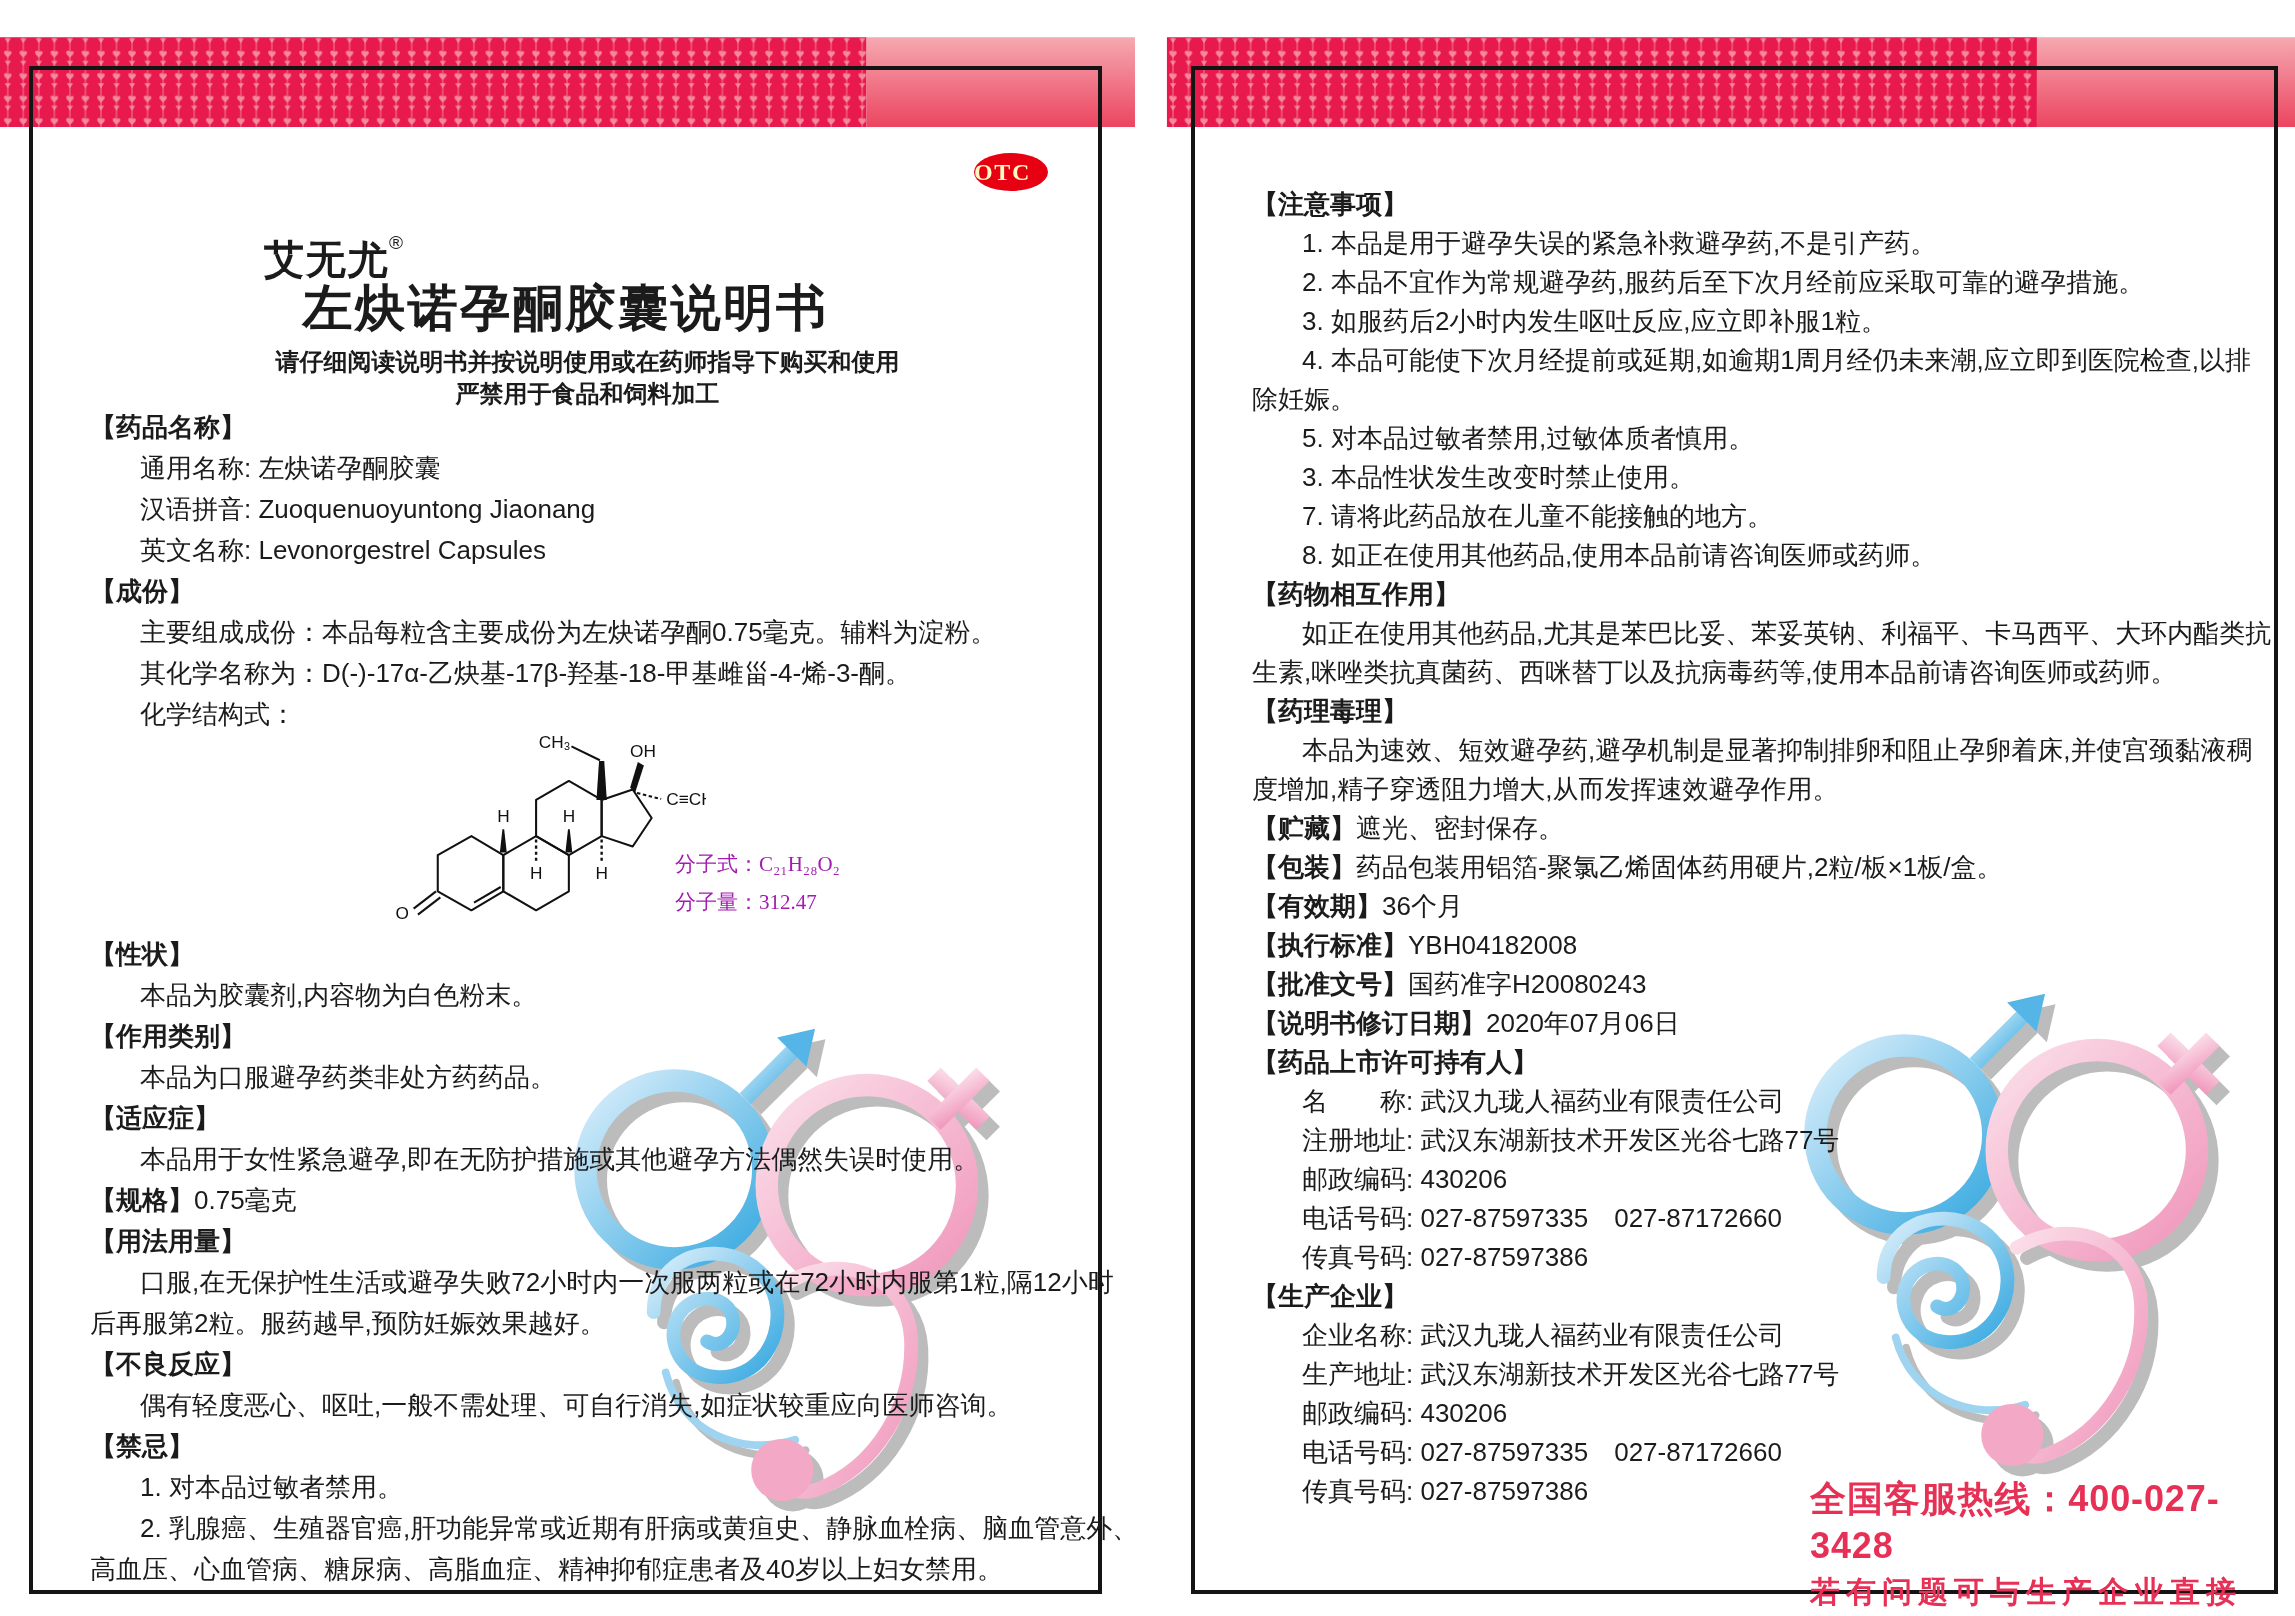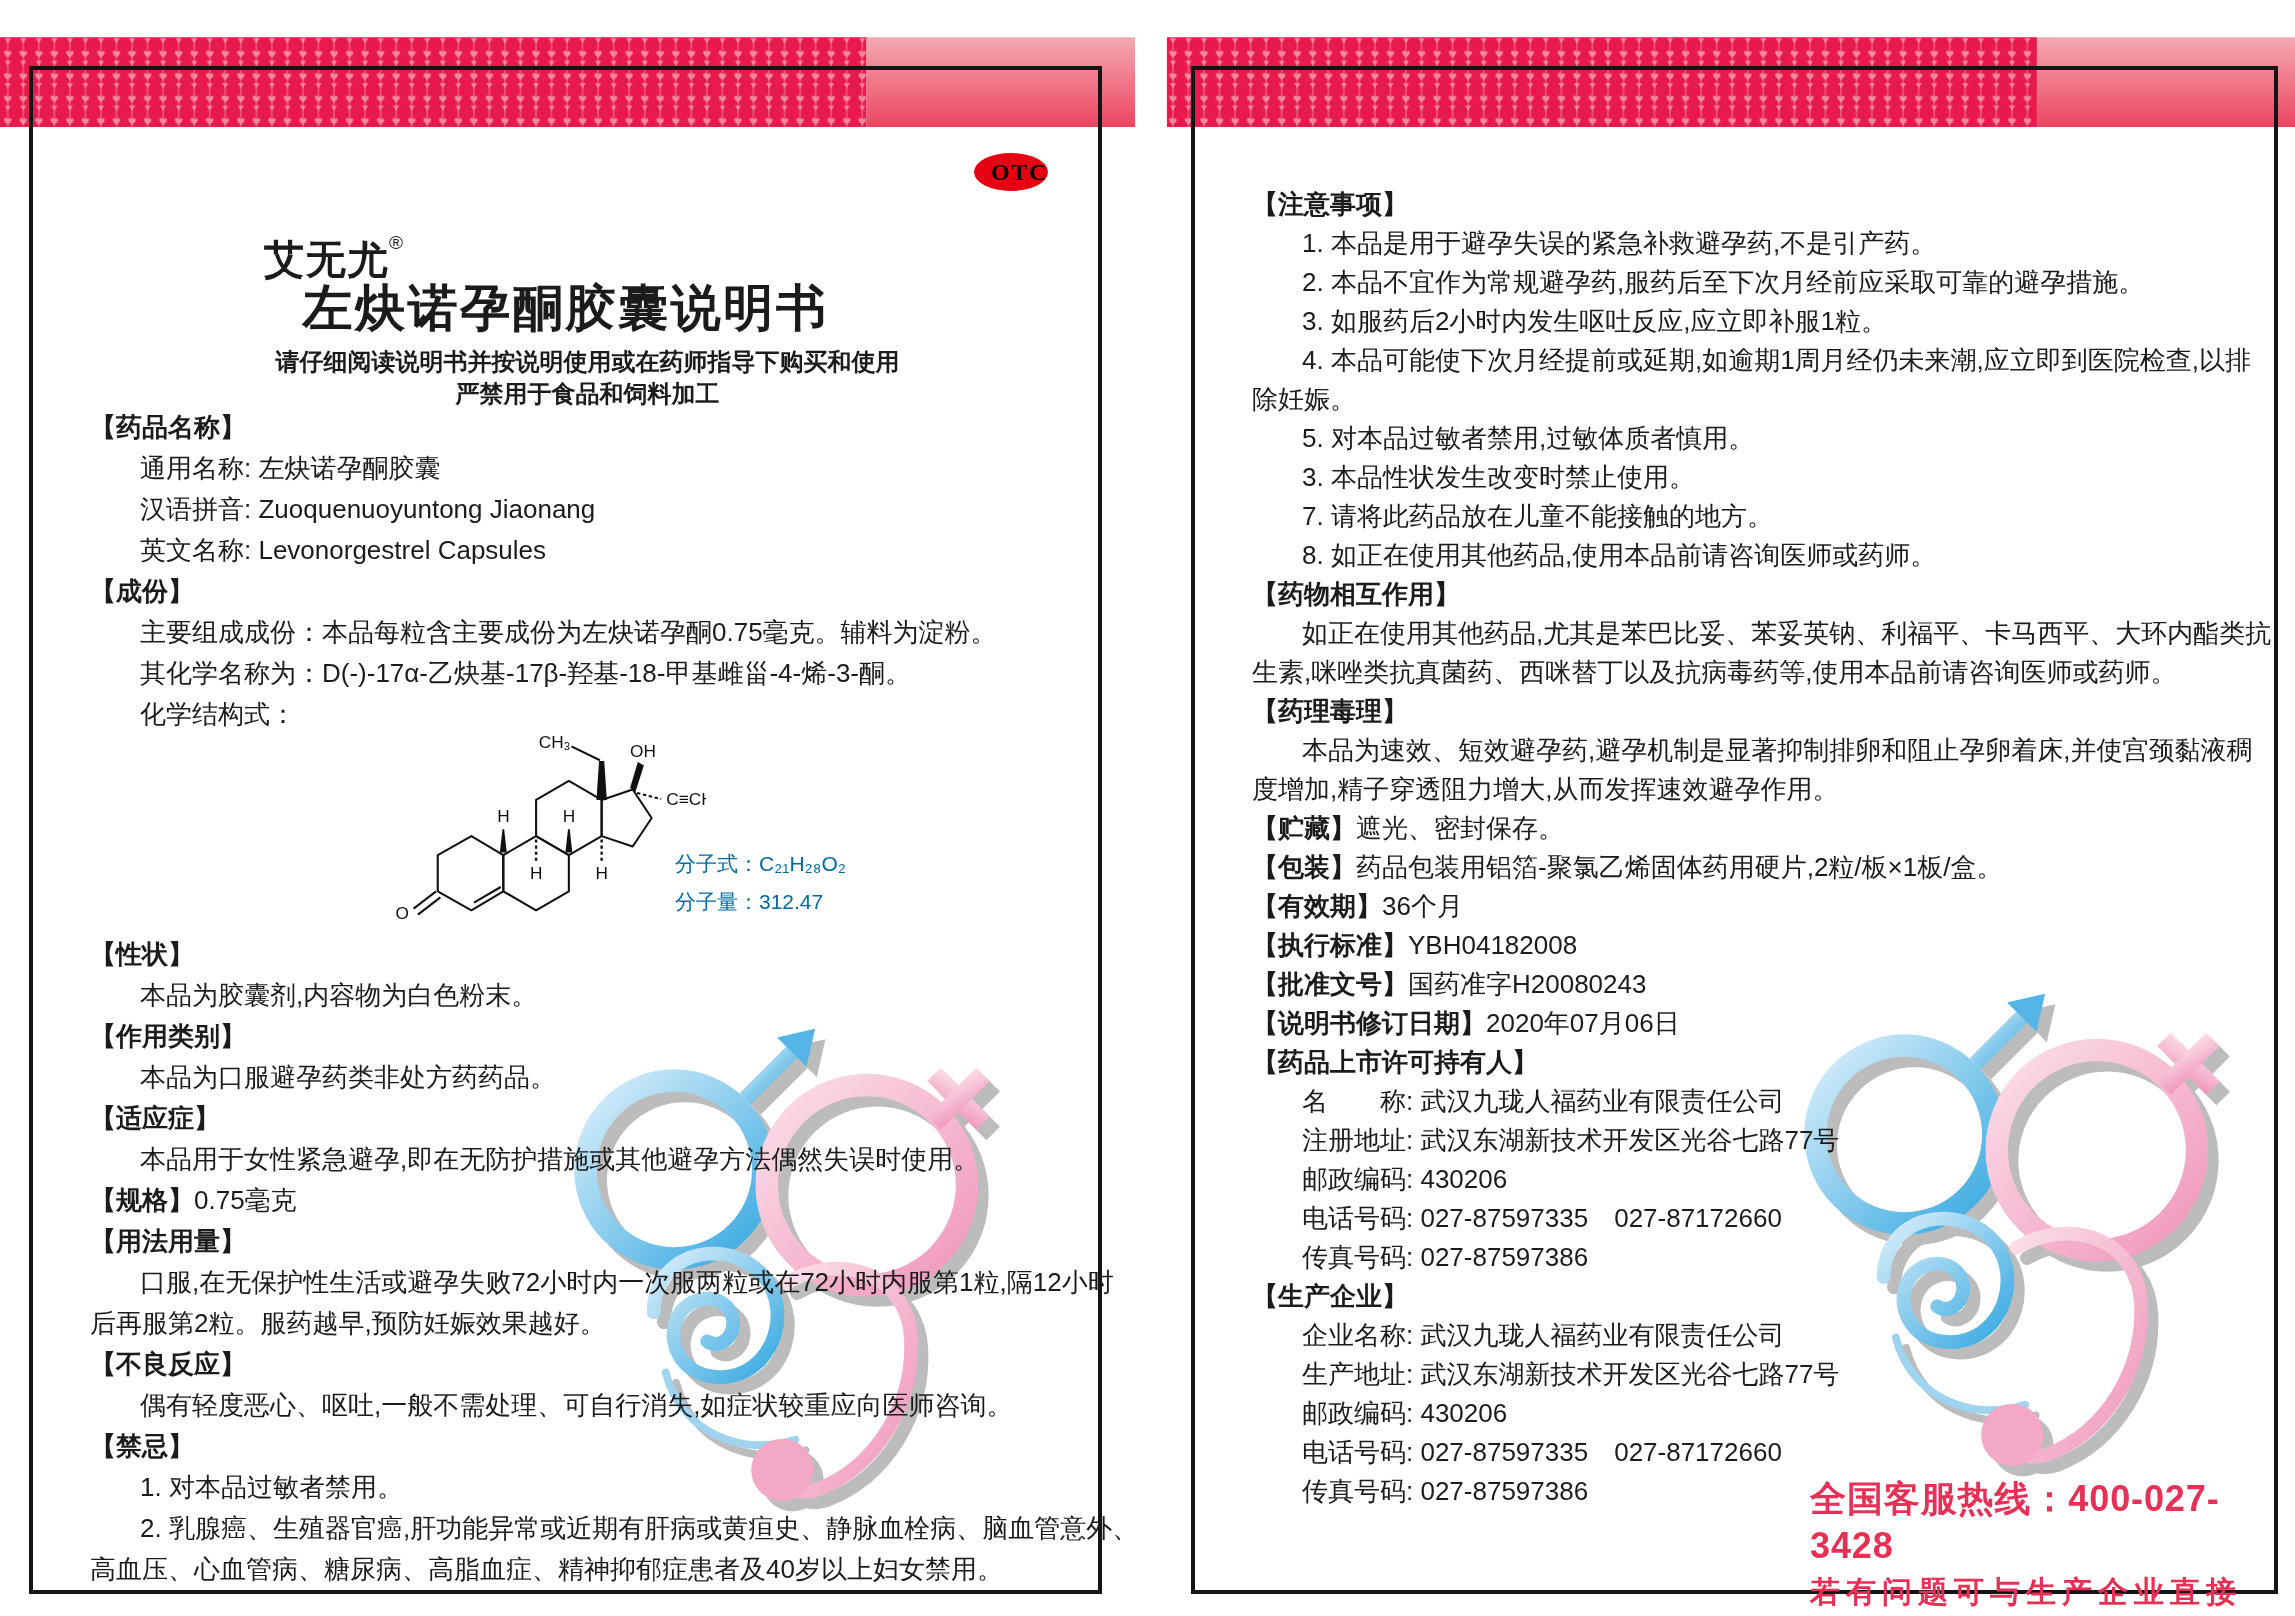--- a/index.html
+++ b/index.html
@@ -7,36 +7,36 @@
        font-family:"Liberation Sans","DejaVu Sans",sans-serif;color:#1b1b1b;}
   .band{position:absolute;left:0;top:0;z-index:1;}
   .page{position:absolute;top:66px;bottom:24px;height:1520px;border:4.3px solid #141414;
         background:transparent;z-index:2;}
   #page-l{left:29px;width:1065px;}
   #page-r{left:1191px;width:1079px;}
   .couple{position:absolute;z-index:1;}
   .content{position:absolute;z-index:3;}
   
   .otc{position:absolute;left:941px;top:83px;width:74px;height:38px;border-radius:50%;
-       background:#e60012;color:#000000;font-family:"Liberation Serif","DejaVu Serif",serif;
-       font-size:24px;font-weight:700;text-align:right;line-height:38px;letter-spacing:1.7px;z-index:3;}
+       background:#e60012;color:#fef9c3;font-family:"Liberation Serif","DejaVu Serif",serif;
+       font-size:24px;font-weight:700;text-align:left;line-height:38px;letter-spacing:1.7px;z-index:3;}
   .brand{position:absolute;left:231px;top:162px;font-size:40px;font-weight:700;z-index:3;letter-spacing:1.7px;}
   .brand sup{font-size:19px;font-weight:400;vertical-align:24px;letter-spacing:0;}
   .title{position:absolute;left:0;right:0;top:205px;text-align:center;font-size:50px;
          font-weight:700;letter-spacing:2.6px;z-index:3;font-family:Liberation Mono, monospace;}
   .sub{position:absolute;left:0;right:0;text-align:center;font-size:24px;font-weight:700;z-index:3;padding-left:44px;}
   
   .col{position:absolute;left:57px;right:29px;}
   .ln{height:41px;line-height:41px;font-size:26px;white-space:pre;}
   #page-r .ln{height:39px;line-height:39px;}
   .ln b{font-weight:700;}
   .ind{padding-left:50px;}
   .struct-spacer{height:199px;}
   .structure{position:absolute;left:328px;top:654px;z-index:3;}
-  .formula{position:absolute;left:642px;z-index:3;font-size:21px;color:#0369a1;}
+  .formula{position:absolute;left:642px;z-index:3;font-size:21px;color:#a21caf;font-family:Liberation Serif, serif;}
   .hotline{position:absolute;left:615px;top:1405px;z-index:3;color:#e73055;font-weight:700;}
   .hot1{font-size:36px;line-height:47px;letter-spacing:0.9px;}
   .hot2{font-size:30px;line-height:45px;letter-spacing:6px;}
   svg text{font-family:"Liberation Sans","DejaVu Sans",sans-serif;}
 </style>
 </head>
 <body>
 
 <svg class="band" width="2295" height="147" viewBox="0 0 2659 170">
   <defs>

